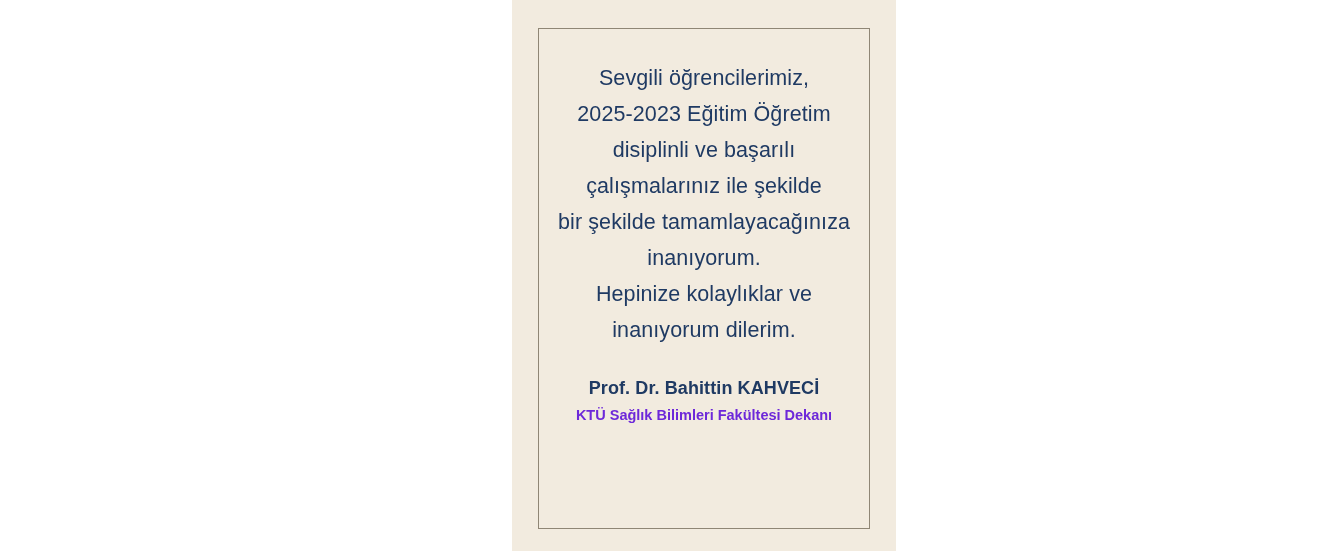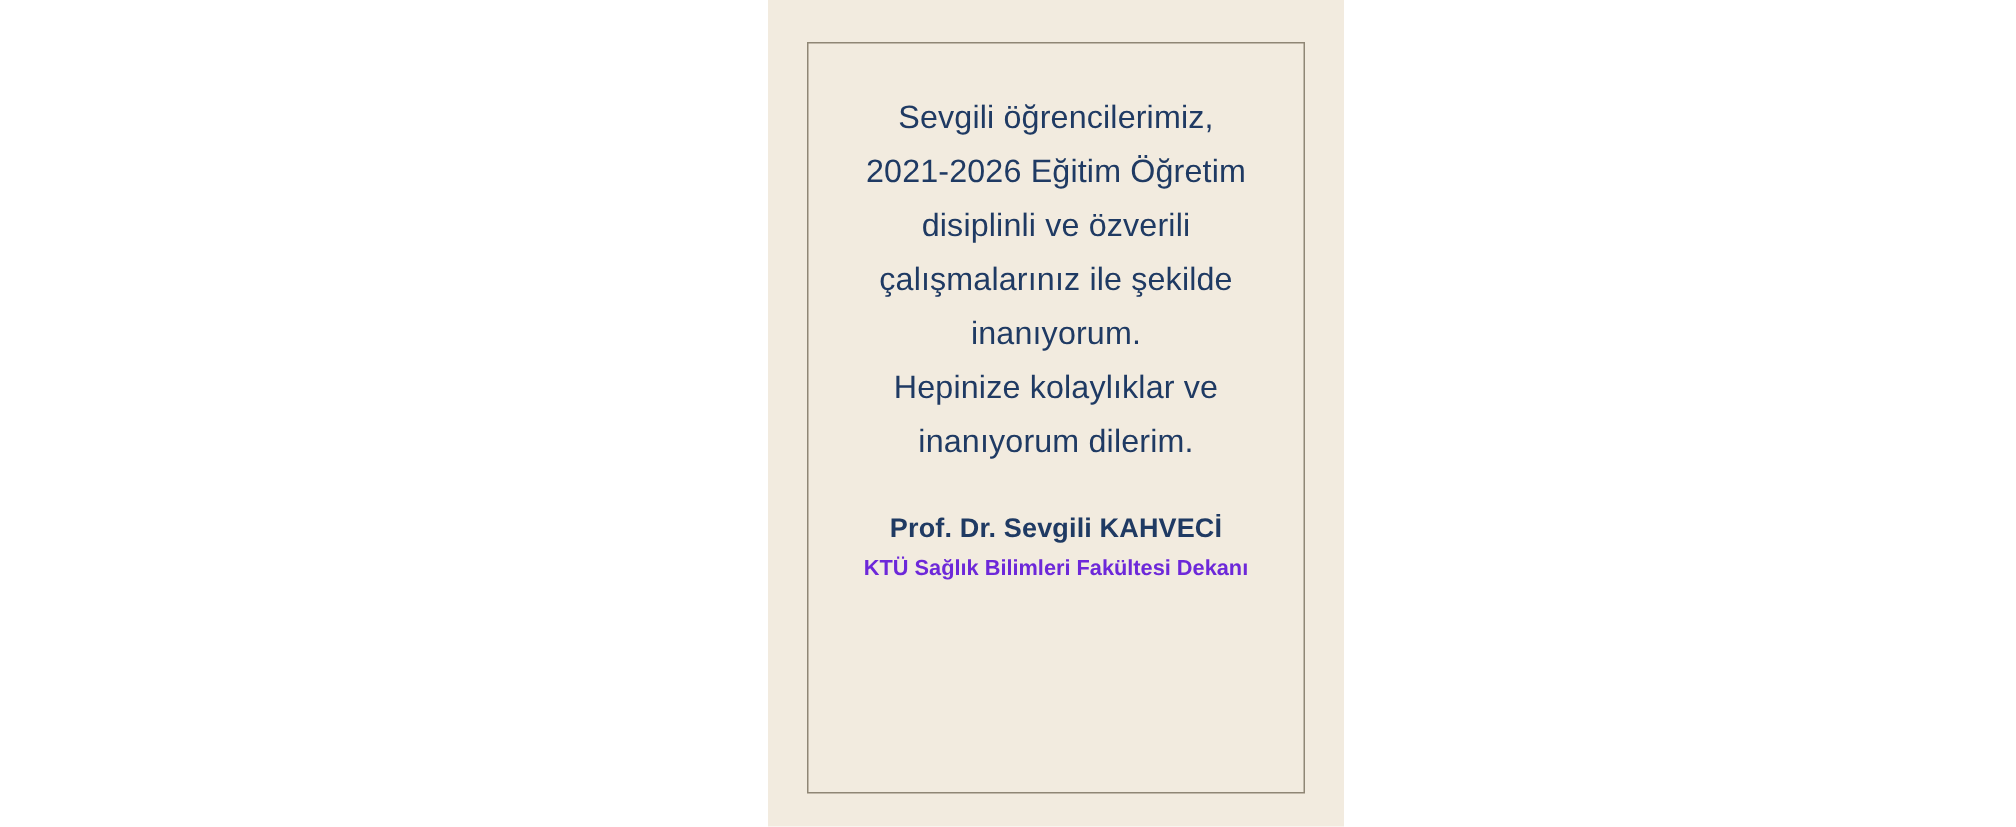--- a/index.html
+++ b/index.html
@@ -89,28 +89,29 @@
 
 <div id="page">
 
   <div id="poster">
 
     <div id="poster-frame"></div>
 
     <div id="poster-content">
 
       <div class="msg-line">Sevgili öğrencilerimiz,</div>
-      <div class="msg-line">2021-2026 Eğitim Öğretim</div>
-      <div class="msg-line">disiplinli ve özverili</div>
+      <div class="msg-line">2025-2023 Eğitim Öğretim</div>
+      <div class="msg-line">disiplinli ve başarılı</div>
       <div class="msg-line">çalışmalarınız ile şekilde</div>
+      <div class="msg-line">bir şekilde tamamlayacağınıza</div>
       <div class="msg-line">inanıyorum.</div>
       <div class="msg-line">Hepinize kolaylıklar ve</div>
       <div class="msg-line">inanıyorum dilerim.</div>
 
       <div id="signature-block">
-        <div id="signer-name">Prof. Dr. Sevgili KAHVECİ</div>
+        <div id="signer-name">Prof. Dr. Bahittin KAHVECİ</div>
         <div id="signer-title">KTÜ Sağlık Bilimleri Fakültesi Dekanı</div>
       </div>
 
     </div>
   </div>
 
 </div>
 
 </body></html>

